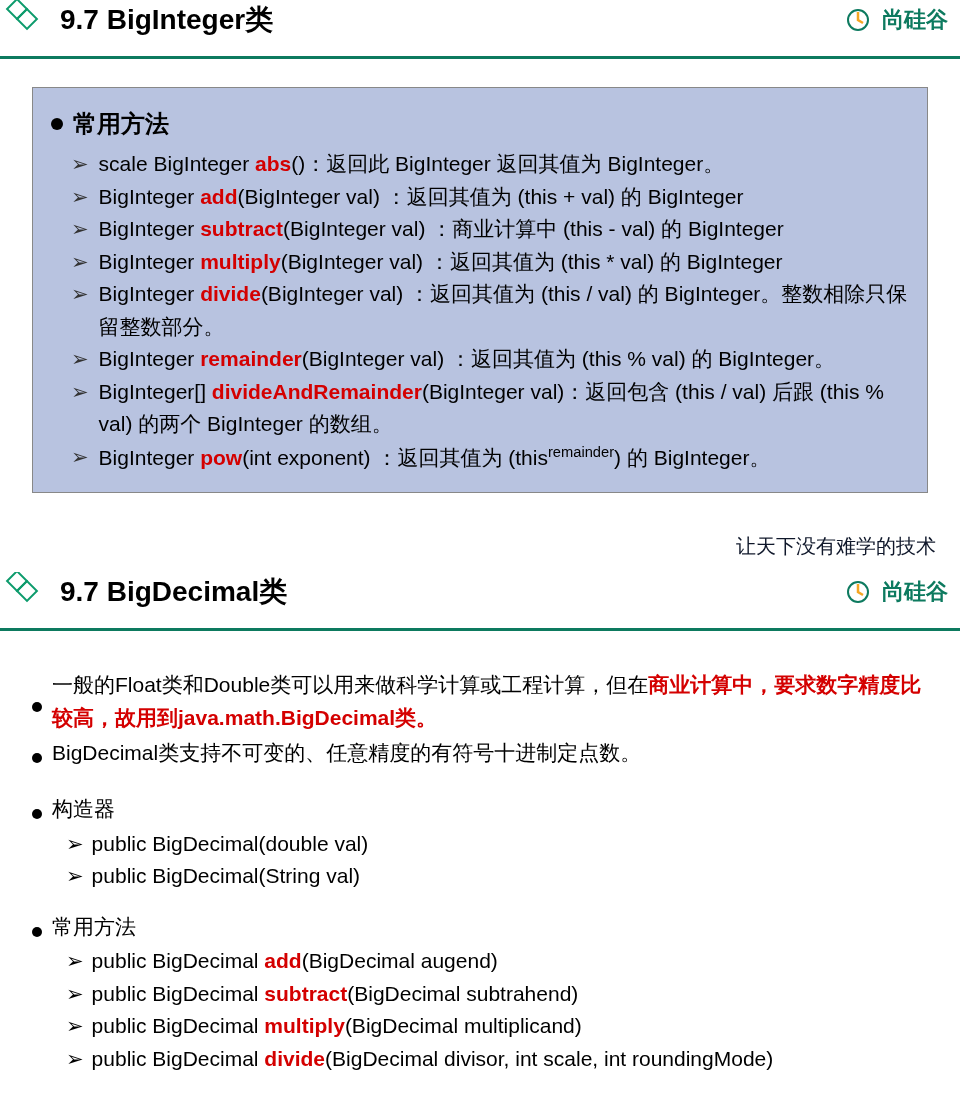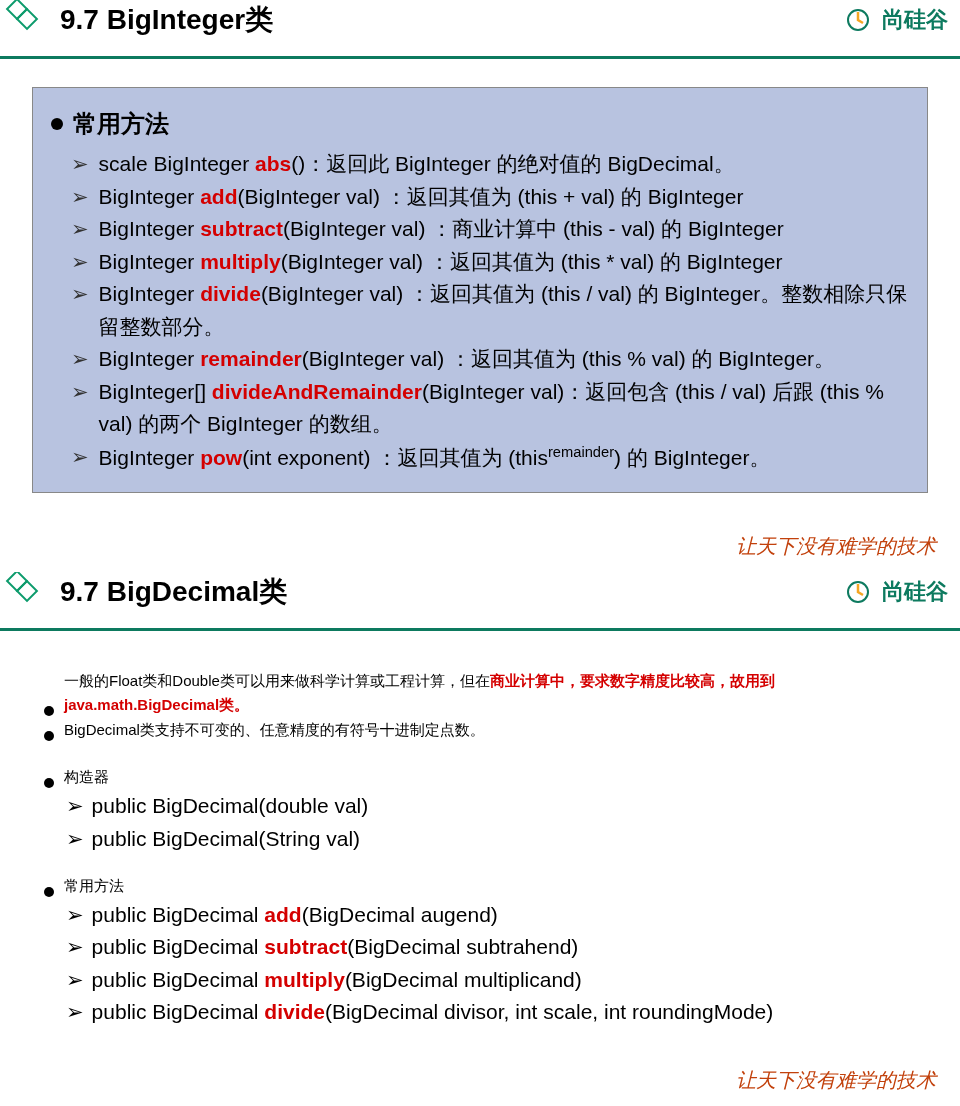--- a/index.html
+++ b/index.html
@@ -80,32 +80,31 @@
     margin-right: 10px;
     flex-shrink: 0;
     font-weight: normal;
   }
   .arrow-item .txt { flex: 1; }
   .kw { color: #d40000; font-weight: bold; margin-top: 40px; }
   .red { color: #d40000; font-weight: bold; }
   sup { font-size: 0.7em; vertical-align: super; }
   .watermark {
     text-align: right;
-    color: #c2410c;
+    color: #0f172a;
     font-family: "KaiTi","STKaiti",serif;
     font-size: 20px;
     padding: 12px 24px 12px 0;
-    font-style: italic;
   }
   .section-top {
     display: flex;
-    align-items: flex-end;
-    font-size: 15px;
+    align-items: center;
+    font-size: 21px;
     line-height: 1.55;
-    margin: 2px 12px;
+    margin: 2px 0;
   }
   .section-top .dot {
     width: 10px; height: 10px; background: #000; border-radius: 50%;
     margin: 10px 10px 0 0; flex-shrink: 0;
   }
   .section-top .txt { flex: 1; }
   .sub-arrow-list { padding-left: 34px; margin-top:2px; margin-bottom:6px;}
   .sub-arrow-item {
     display:flex;
     font-size:21px;
@@ -141,21 +140,21 @@
 
   <div class="content-pad">
     <div class="blue-box">
       <div class="bullet-heading">
         <span class="dot"></span>
         <span>常用方法</span>
       </div>
       <div class="arrow-list" id="bi-methods">
           <div class="arrow-item">
             <span class="arrow">➢</span>
-            <span class="txt"><span>scale BigInteger </span><span class="kw">abs</span><span>()：返回此 BigInteger 的绝对值的 BigDecimal。</span></span>
+            <span class="txt"><span>scale BigInteger </span><span class="kw">abs</span><span>()：返回此 BigInteger 返回其值为 BigInteger。</span></span>
           </div>
           <div class="arrow-item">
             <span class="arrow">➢</span>
             <span class="txt"><span>BigInteger </span><span class="kw">add</span><span>(BigInteger val) ：返回其值为 (this + val) 的 BigInteger</span></span>
           </div>
           <div class="arrow-item">
             <span class="arrow">➢</span>
             <span class="txt"><span>BigInteger </span><span class="kw">subtract</span><span>(BigInteger val) ：商业计算中 (this - val) 的 BigInteger</span></span>
           </div>
           <div class="arrow-item">

